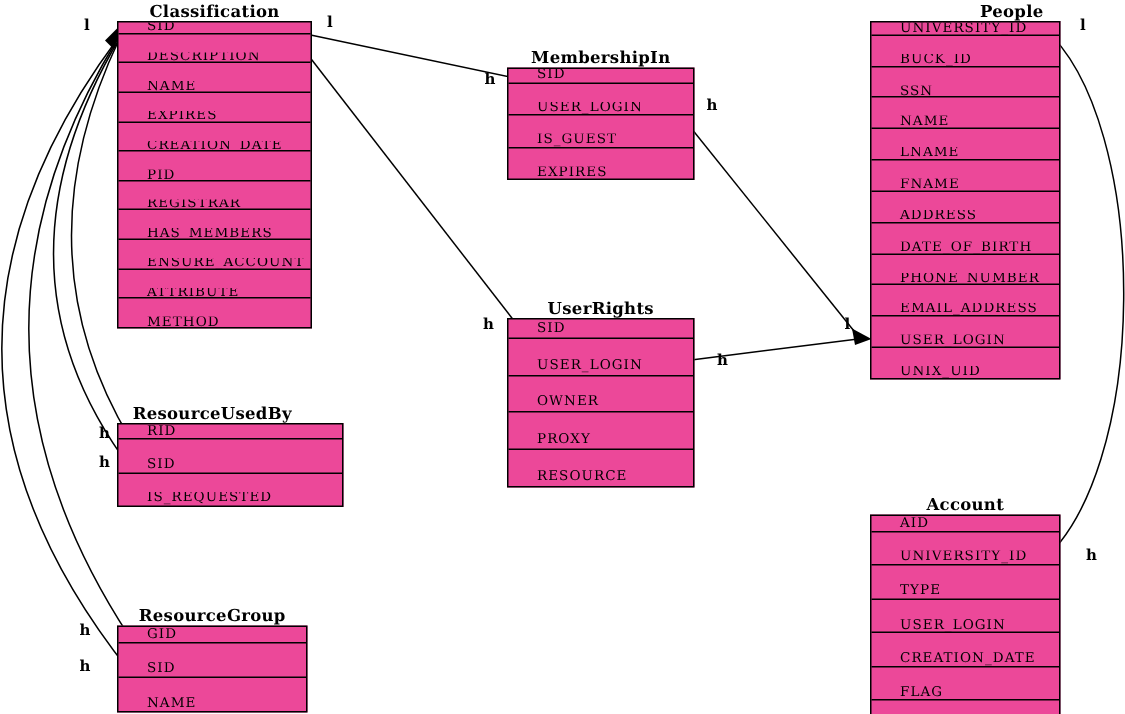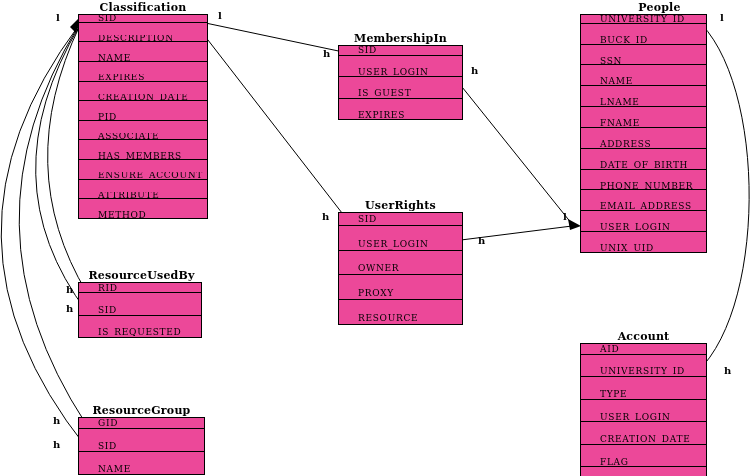--- a/index.html
+++ b/index.html
@@ -88,34 +88,34 @@
 
   <div id="tables">
       <div class="er-title" style="left: 78px; top: 1px; width: 130px;">Classification</div>
       <div class="er-table" style="left: 78px; top: 14px; width: 130px; height: 205px;">
         <div class="er-row">SID</div>
         <div class="er-row">DESCRIPTION</div>
         <div class="er-row">NAME</div>
         <div class="er-row">EXPIRES</div>
         <div class="er-row">CREATION_DATE</div>
         <div class="er-row">PID</div>
-        <div class="er-row">ASSOCIATE</div>
+        <div class="er-row">REGISTRAR</div>
         <div class="er-row">HAS_MEMBERS</div>
         <div class="er-row">ENSURE_ACCOUNT</div>
         <div class="er-row">ATTRIBUTE</div>
         <div class="er-row">METHOD</div>
       </div>
       <div class="er-title" style="left: 338px; top: 32px; width: 125px;">MembershipIn</div>
       <div class="er-table" style="left: 338px; top: 45px; width: 125px; height: 75px;">
         <div class="er-row">SID</div>
         <div class="er-row">USER_LOGIN</div>
         <div class="er-row">IS_GUEST</div>
         <div class="er-row">EXPIRES</div>
       </div>
-      <div class="er-title" style="left: 596px; top: 1px; width: 127px;">People</div>
+      <div class="er-title" style="left: 611px; top: 1px; width: 127px;">People</div>
       <div class="er-table" style="left: 580px; top: 14px; width: 127px; height: 239px;">
         <div class="er-row">UNIVERSITY_ID</div>
         <div class="er-row">BUCK_ID</div>
         <div class="er-row">SSN</div>
         <div class="er-row">NAME</div>
         <div class="er-row">LNAME</div>
         <div class="er-row">FNAME</div>
         <div class="er-row">ADDRESS</div>
         <div class="er-row">DATE_OF_BIRTH</div>
         <div class="er-row">PHONE_NUMBER</div>
@@ -125,21 +125,21 @@
       </div>
       <div class="er-title" style="left: 338px; top: 199px; width: 125px;">UserRights</div>
       <div class="er-table" style="left: 338px; top: 212px; width: 125px; height: 113px;">
         <div class="er-row">SID</div>
         <div class="er-row">USER_LOGIN</div>
         <div class="er-row">OWNER</div>
         <div class="er-row">PROXY</div>
         <div class="er-row">RESOURCE</div>
       </div>
       <div class="er-title" style="left: 78px; top: 269px; width: 127px;">ResourceUsedBy</div>
-      <div class="er-table" style="left: 78px; top: 282px; width: 124px; height: 56px;">
+      <div class="er-table" style="left: 78px; top: 282px; width: 151px; height: 56px;">
         <div class="er-row">RID</div>
         <div class="er-row">SID</div>
         <div class="er-row">IS_REQUESTED</div>
       </div>
       <div class="er-title" style="left: 78px; top: 404px; width: 127px;">ResourceGroup</div>
       <div class="er-table" style="left: 78px; top: 417px; width: 127px; height: 58px; justify-content: space-between;">
         <div class="er-row">GID</div>
         <div class="er-row">SID</div>
         <div class="er-row">NAME</div>
       </div>

